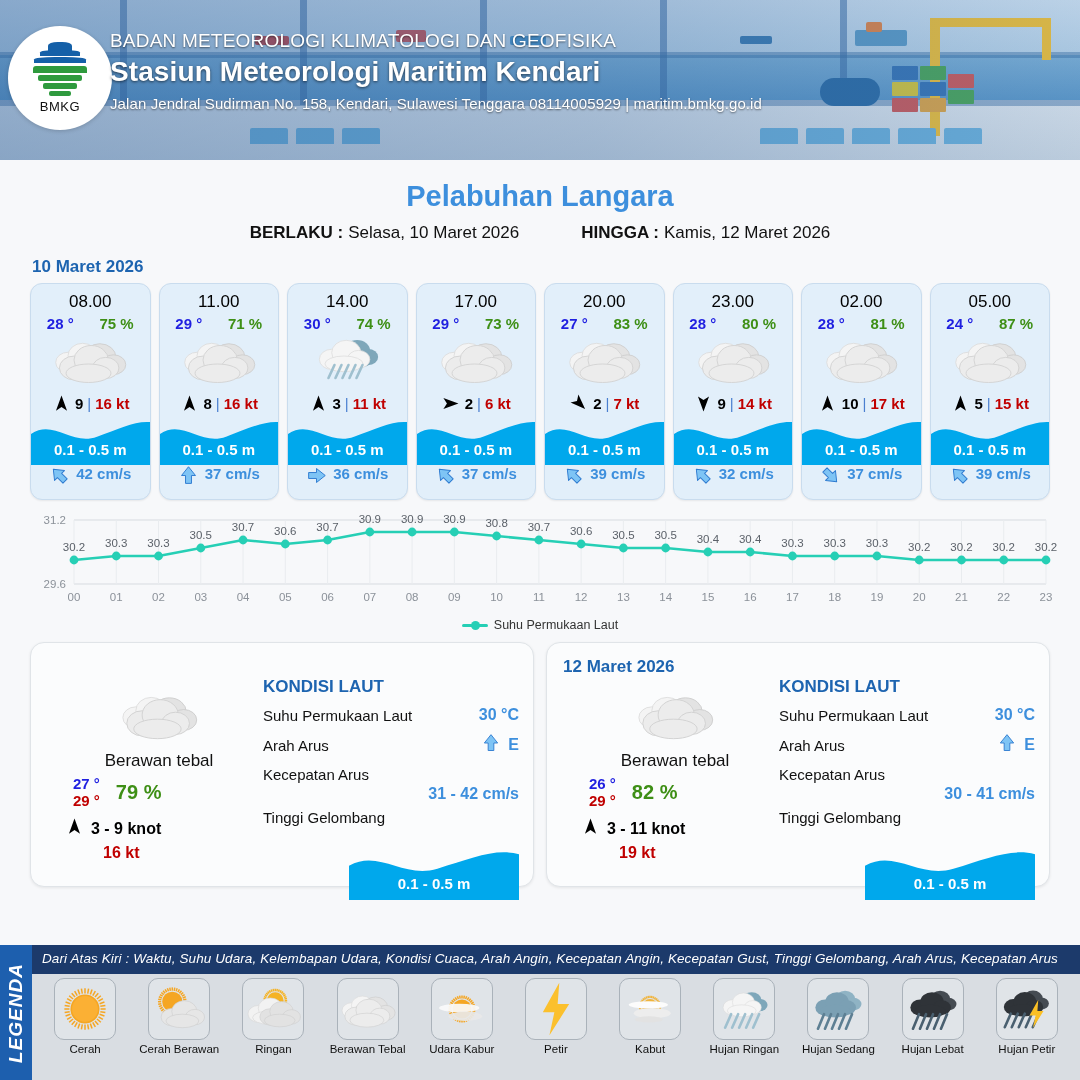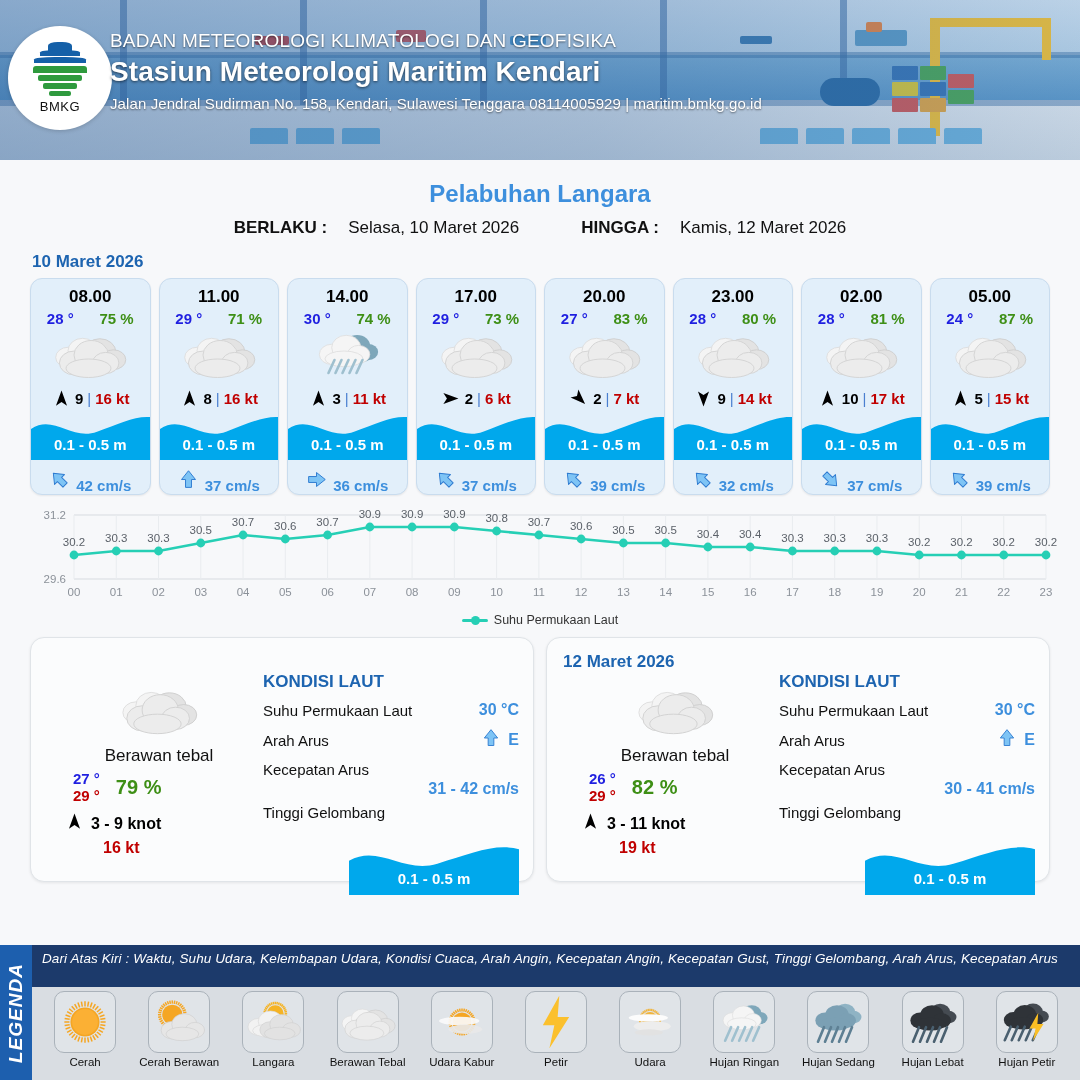--- a/index.html
+++ b/index.html
@@ -51,49 +51,49 @@
             text-shadow:0 1px 2px rgba(0,0,0,.55); }
   .hdr-l2 { font-size:28px; font-weight:bold; margin-top:4px; letter-spacing:.1px;
             text-shadow:0 1px 3px rgba(0,0,0,.6); }
   .hdr-l3 { font-size:15px; margin-top:7px; letter-spacing:.1px;
             text-shadow:0 1px 2px rgba(0,0,0,.55); }
 
   
   .title-wrap { text-align:center; margin-top:14px; }
   .title-main { font-size:34px; font-weight:bold; color:#2a72c0; letter-spacing:.4px;
                 text-shadow:1px 1px 0 #e9eef4; }
-  .title-sub  { font-size:24px; font-weight:bold; color:#3d8fdd; margin-top:20px; }
+  .title-sub  { font-size:29px; font-weight:bold; color:#3d8fdd; margin-top:20px; }
   .valid-row { display:flex; justify-content:center; gap:62px; margin-top:10px; font-size:17px; color:#111; }
   .valid-row b { font-weight:bold; }
-  .valid-row span.v { margin-left:21px; }
+  .valid-row span.v { margin-left:5px; }
 
   
   .hourly-date { margin:14px 0 6px 32px; font-size:17px; font-weight:bold; color:#1d64b0; }
   .cards { display:flex; gap:8px; padding:0 30px; }
   .card {
     width:127px; background:#e2effa;
     border:1px solid #c9dcee; border-radius:12px;
     overflow:hidden; position:relative;
     box-shadow:0 1px 2px rgba(0,0,0,.07);
   }
-  .c-time { text-align:center; font-size:17px; font-weight:bold; color:#000; padding-top:8px; }
+  .c-time { text-align:center; font-size:17px; font-weight:normal; color:#000; padding-top:8px; }
   .c-th { display:flex; justify-content:space-around; align-items:baseline; padding:3px 3px 0; }
   .c-temp { font-size:15px; font-weight:bold; color:#1f1fe0; }
   .c-hum  { font-size:15px; font-weight:bold; color:#3e8f16; }
   .c-icon { height:56px; display:flex; align-items:center; justify-content:center; }
   .c-wind { display:flex; align-items:center; justify-content:center; gap:4px; height:30px; }
   .c-wdir { width:20px; height:20px; display:flex; align-items:center; justify-content:center; }
   .c-wspd { font-size:15px; font-weight:bold; color:#000; }
   .c-sep  { color:#4a7fd0; font-size:15px; }
   .c-gust { font-size:15px; font-weight:bold; color:#c00000; }
   .c-wave { position:relative; height:47px; }
   .c-wave svg { position:absolute; left:0; top:0; }
   .c-wavetxt { position:absolute; left:0; right:0; bottom:7px; text-align:center;
                font-size:15px; font-weight:bold; color:#fff; }
-  .c-cur { display:flex; align-items:flex-end; justify-content:center; gap:6px; height:34px; }
+  .c-cur { display:flex; align-items:flex-start; justify-content:center; gap:6px; height:34px; }
   .c-curtxt { font-size:15px; font-weight:bold; color:#3d8fdd; }
 
   
   .chart-box { margin:6px 22px 0 22px; height:110px; position:relative; }
   .chart-legend { text-align:center; margin-top:2px; font-size:12.5px; color:#333;
                   display:flex; align-items:center; justify-content:center; gap:6px; }
   .leg-dash { width:26px; height:3px; background:#26cfb5; position:relative; border-radius:2px; }
   .leg-dash::after{ content:""; position:absolute; left:9px; top:-3px; width:9px; height:9px;
                     border-radius:50%; background:#26cfb5; }
 
@@ -136,21 +136,21 @@
     width:32px; background:#1d5fae; position:relative;
   }
   .leg-side span {
     position:absolute; left:50%; top:50%;
     transform:translate(-50%,-50%) rotate(-90deg);
     white-space:nowrap; color:#fff; font-size:19px; font-weight:bold;
     font-style:italic; letter-spacing:1px;
   }
   .leg-main { flex:1; background:#d9dde2; position:relative; }
   .leg-note { background:#1c3a6b; color:#fff; font-size:13.5px; font-style:italic;
-              padding:6px 10px 21px; letter-spacing:.1px; }
+              padding:6px 10px 8px; letter-spacing:.1px; }
   .leg-items { display:flex; justify-content:space-around; padding:4px 6px 0; }
   .leg-item { width:86px; text-align:center; }
   .leg-tile { width:62px; height:62px; margin:0 auto; background:#e0e4e8;
               border:1px solid #aab2ba; border-radius:10px;
               display:flex; align-items:center; justify-content:center; }
   .leg-lab { font-size:11.5px; color:#111; margin-top:3px; }
 
   .wi { display:block; }
 </style>
 </head>
@@ -1065,21 +1065,21 @@
                 </g>
                 <g transform="translate(34.72,31.2) scale(0.9032258064516129)">
     <ellipse cx="-11" cy="3" rx="11" ry="9" fill="#e2e2e2" stroke="#cfcfcf" stroke-width="0.7"></ellipse>
     <ellipse cx="2" cy="-3" rx="13" ry="11" fill="#e2e2e2" stroke="#cfcfcf" stroke-width="0.7"></ellipse>
     <ellipse cx="13" cy="3" rx="10" ry="8" fill="#e2e2e2" stroke="#cfcfcf" stroke-width="0.7"></ellipse>
     <ellipse cx="0" cy="7" rx="17" ry="7" fill="#e2e2e2" stroke="#cfcfcf" stroke-width="0.7"></ellipse>
                 </g>
               </svg>
             </span>
     </div>
-    <div class="leg-lab">Langara</div>
+    <div class="leg-lab">Ringan</div>
         </div>
         <div class="leg-item">
           <div class="leg-tile">
       <span>
               <svg class="wi" width="56" height="52" viewBox="0 0 56 52">
                 <g transform="translate(20.72,24.96) scale(0.8484848484848485)">
     <ellipse cx="-11" cy="3" rx="11" ry="9" fill="#f4f4f4" stroke="#dadada" stroke-width="0.7"></ellipse>
     <ellipse cx="2" cy="-3" rx="13" ry="11" fill="#f4f4f4" stroke="#dadada" stroke-width="0.7"></ellipse>
     <ellipse cx="13" cy="3" rx="10" ry="8" fill="#f4f4f4" stroke="#dadada" stroke-width="0.7"></ellipse>
     <ellipse cx="0" cy="7" rx="17" ry="7" fill="#f4f4f4" stroke="#dadada" stroke-width="0.7"></ellipse>
@@ -1199,21 +1199,21 @@
                 <line x1="35.65566456945444" y1="19.5" x2="37.6412876152514" y2="18.353599999999997" stroke="#f0b43c" stroke-width="1.5"></line>
                 <line x1="36.30688276774743" y1="20.896541933001092" x2="38.46141000868536" y2="20.112358148383997" stroke="#f0b43c" stroke-width="1.5"></line>
                 <line x1="36.705700536627916" y1="22.38495010942433" x2="38.96366775273431" y2="21.98680956766959" stroke="#f0b43c" stroke-width="1.5"></line>
                 <circle cx="28" cy="23.92" r="7.840000000000001" fill="#f0b43c"></circle>
                 <ellipse cx="26.32" cy="21.84" rx="19.599999999999998" ry="3.6400000000000006" fill="#fcfcfc"></ellipse>
                 <ellipse cx="30.240000000000002" cy="30.16" rx="18.48" ry="5.2" fill="#ededed"></ellipse>
                 <ellipse cx="26.88" cy="36.4" rx="14" ry="3.12" fill="#e2e2e2"></ellipse>
               </svg>
             </span>
     </div>
-    <div class="leg-lab">Udara</div>
+    <div class="leg-lab">Kabut</div>
         </div>
         <div class="leg-item">
           <div class="leg-tile">
       <span>
               <svg class="wi" width="56" height="52" viewBox="0 0 56 52">
                 <g transform="translate(34.16,19.759999999999998) scale(0.7567567567567568)">
     <ellipse cx="-11" cy="3" rx="11" ry="9" fill="#7ea7ba" stroke="none" stroke-width="0.7"></ellipse>
     <ellipse cx="2" cy="-3" rx="13" ry="11" fill="#7ea7ba" stroke="none" stroke-width="0.7"></ellipse>
     <ellipse cx="13" cy="3" rx="10" ry="8" fill="#7ea7ba" stroke="none" stroke-width="0.7"></ellipse>
     <ellipse cx="0" cy="7" rx="17" ry="7" fill="#7ea7ba" stroke="none" stroke-width="0.7"></ellipse>

